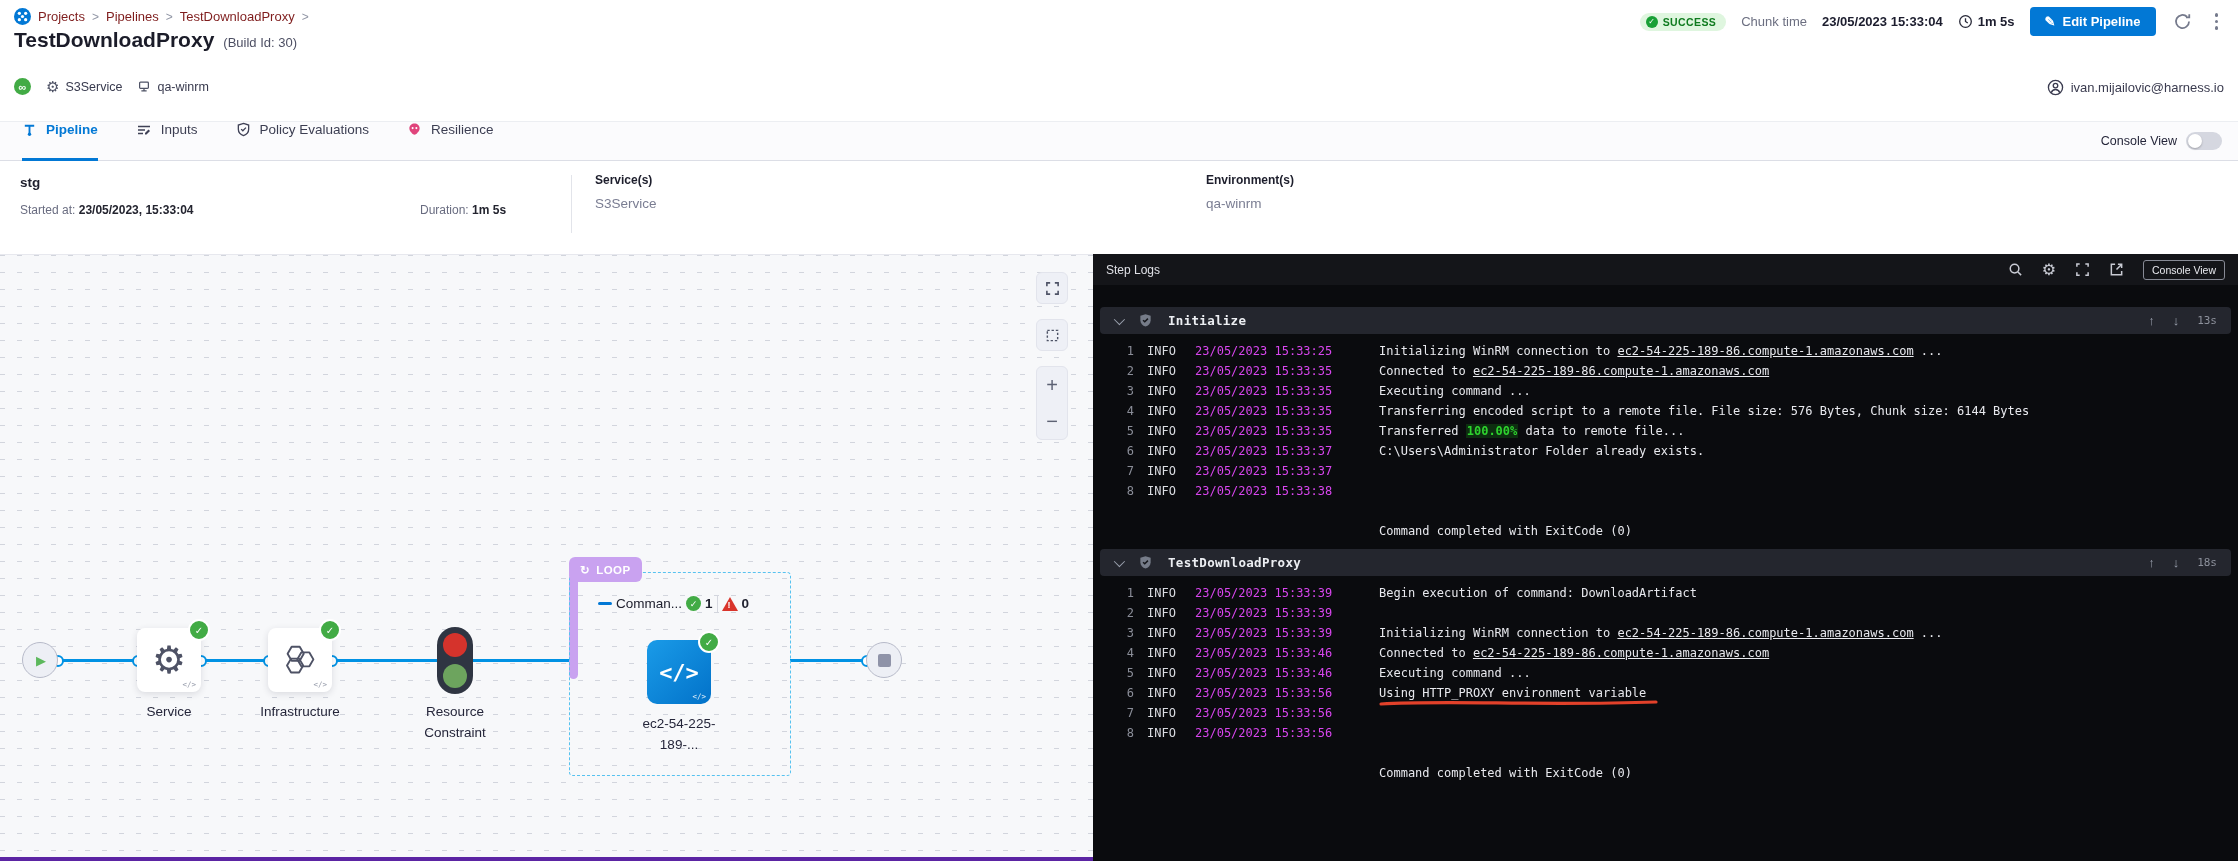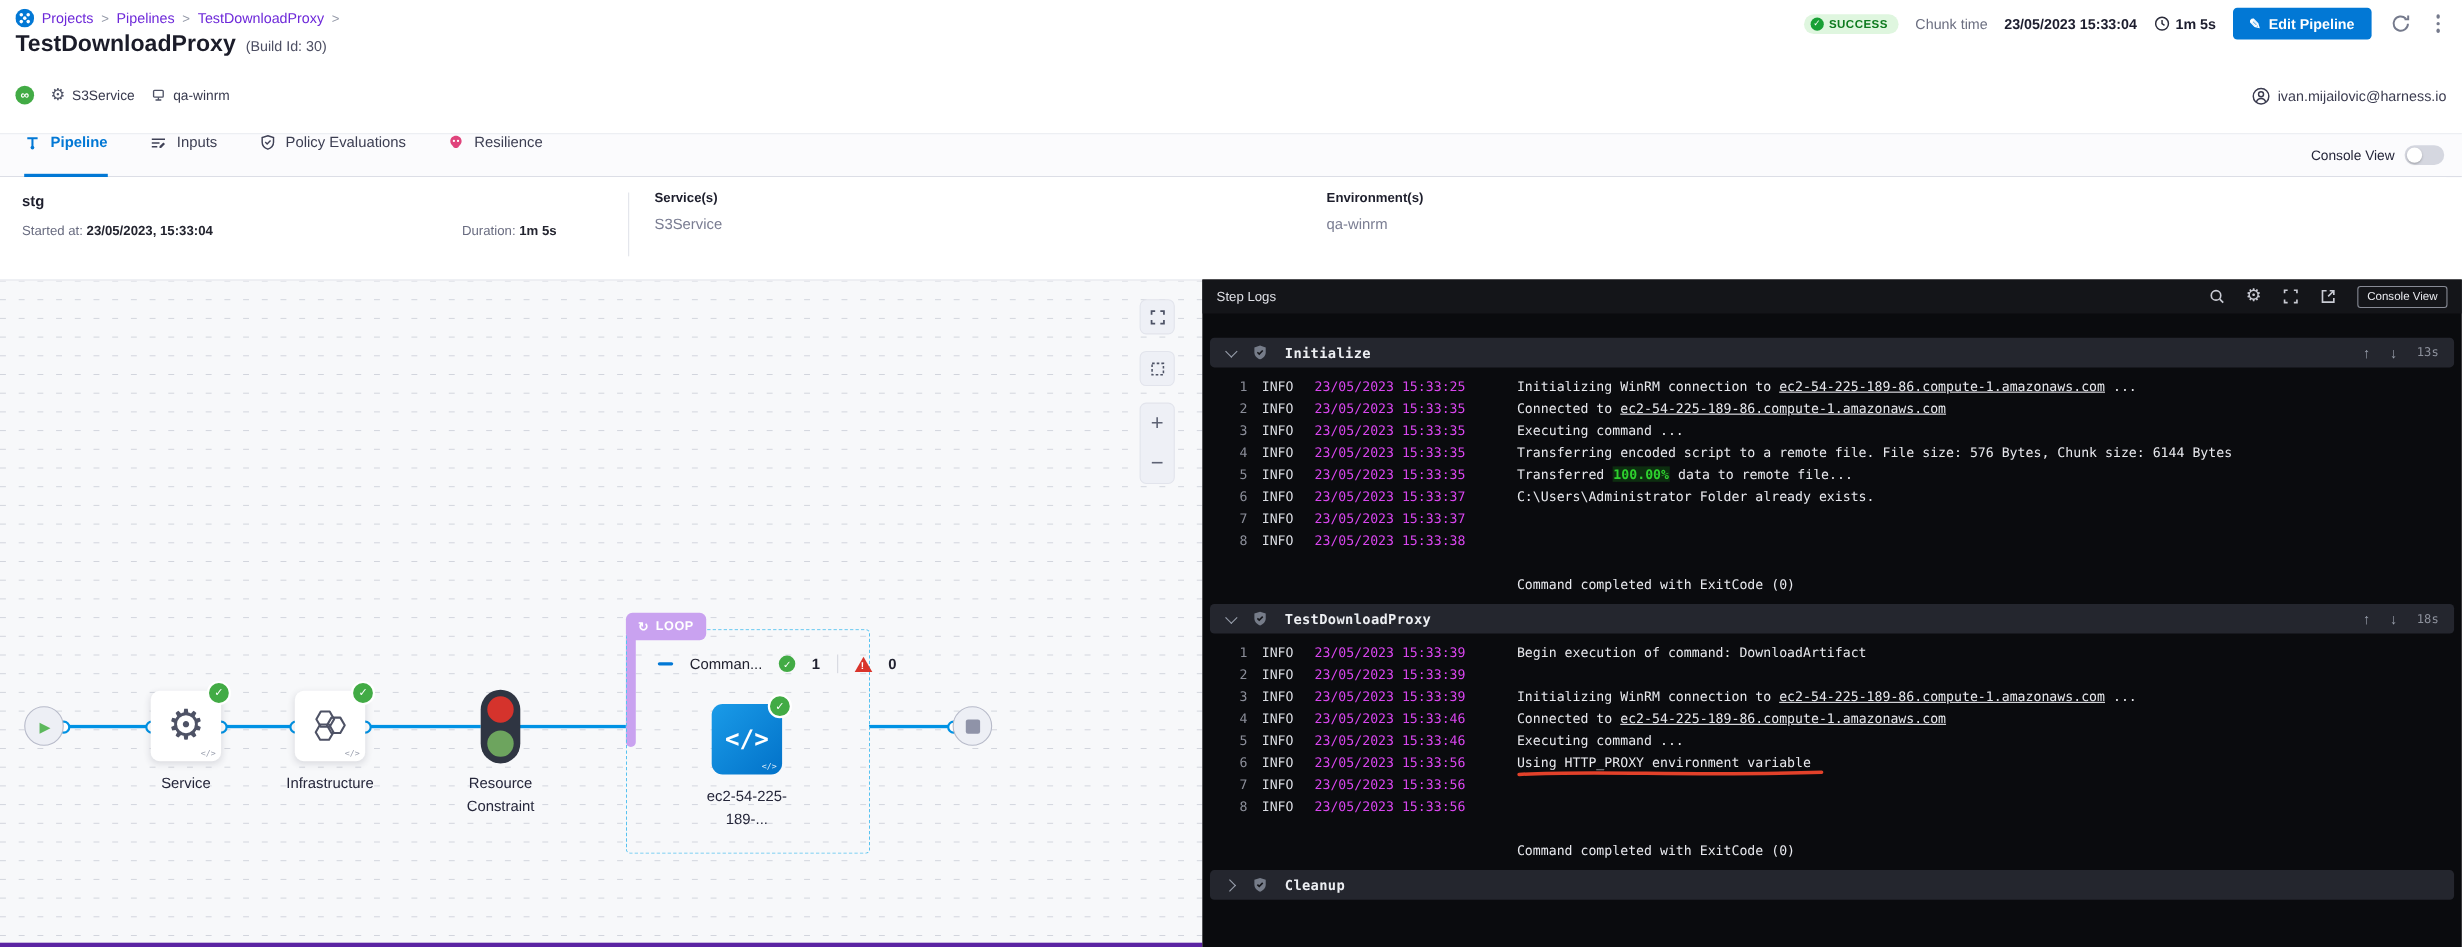--- a/index.html
+++ b/index.html
@@ -2,21 +2,21 @@
 <html><head>
 <meta charset="utf-8">
 <style>
   html,body{margin:0;padding:0}
   body{width:2238px;height:861px;position:relative;font-family:"Liberation Sans",sans-serif;background:#fff;overflow:hidden}
   svg{display:block}
 
   
   .topbar{position:absolute;top:0;left:0;right:0;height:121px;background:#fff}
   .breadcrumb{position:absolute;left:14px;top:8px;display:flex;align-items:center;gap:7px;font-size:13px}
-  .breadcrumb a{color:#6d28d9;text-decoration:none;cursor:pointer}
+  .breadcrumb a{color:#7f1d1d;text-decoration:none;cursor:pointer}
   .crumb-sep{color:#9297a6;font-size:12px}
   .title-row{position:absolute;left:14px;top:28px;display:flex;align-items:baseline;gap:9px}
   .page-title{font-size:21px;font-weight:bold;color:#1b1c29}
   .build-id{font-size:13px;color:#4d4f63}
   .tags-row{position:absolute;left:14px;top:78px;display:flex;align-items:center;gap:15px;font-size:12.5px;color:#383a4e}
   .tag-item{display:flex;align-items:center;gap:6px}
   .green-circle{width:17px;height:17px;border-radius:50%;background:#42ab45;color:#fff;display:flex;align-items:center;justify-content:center;font-size:11px;font-weight:bold}
   .gear-glyph{font-size:15px;color:#4e5265;line-height:1}
   .hdr-right{position:absolute;right:14px;top:7px;display:flex;align-items:center;gap:15px}
   .status-badge{display:flex;align-items:center;gap:5px;background:#dff6df;border-radius:10px;padding:3px 10px 3px 6px}
@@ -66,21 +66,21 @@
   .node-square{position:absolute;top:373px;width:64px;height:64px;background:#fff;border-radius:8px;box-shadow:0 2px 7px rgba(40,41,61,.14);display:flex;align-items:center;justify-content:center;cursor:pointer}
   .badge-check{position:absolute;top:-9px;right:-9px;width:18px;height:18px;border-radius:50%;background:#42ab45;border:2.5px solid #fff;color:#fff;font-size:10px;display:flex;align-items:center;justify-content:center;box-sizing:content-box}
   .mini-code{position:absolute;right:5px;bottom:3px;font-size:7.5px;color:#9ba0ae;font-family:"DejaVu Sans Mono",monospace}
   .node-label{position:absolute;top:447px;font-size:13.5px;color:#25263a;text-align:center;line-height:1.55}
   .tlight{position:absolute;left:437px;top:372px;width:36px;height:67px;background:#2f3542;border-radius:18px;cursor:pointer}
   .tlight .red{position:absolute;left:6px;top:6px;width:24px;height:24px;border-radius:50%;background:#d5332c}
   .tlight .grn{position:absolute;left:6px;bottom:6px;width:24px;height:24px;border-radius:50%;background:#6da45e}
   .loop-badge{position:absolute;left:569px;top:302px;height:25px;padding:0 11px;background:#c9a2f0;border-radius:6px;color:#fff;font-weight:bold;font-size:11.5px;display:flex;align-items:center;gap:6px;letter-spacing:.5px}
   .loop-bar{position:absolute;left:569px;top:322px;width:9px;height:102px;background:#c9a2f0;border-radius:0 0 5px 5px}
   .loop-box{position:absolute;left:569px;top:317px;width:222px;height:204px;border:1.5px dashed #56c2f0;border-radius:4px;box-sizing:border-box}
-  .cmd-header{position:absolute;left:598px;top:340px;display:flex;align-items:center;gap:15px}
+  .cmd-header{position:absolute;left:598px;top:340px;display:flex;align-items:center;gap:4px}
   .minus-ic{width:14px;height:3px;background:#0278d5;border-radius:2px}
   .cmd-label{font-size:13.5px;color:#20212f}
   .cmd-count{font-size:13.5px;color:#20212f;font-weight:bold}
   .small-check{width:15px;height:15px;border-radius:50%;background:#42ab45;color:#fff;font-size:9px;display:flex;align-items:center;justify-content:center}
   .cmd-div{width:1px;height:17px;background:#d5d7df}
   .warn-tri{position:relative;width:0;height:0;border-left:8px solid transparent;border-right:8px solid transparent;border-bottom:14px solid #d9342b}
   .warn-tri::after{content:"!";position:absolute;left:-2px;top:3px;color:#fff;font-size:9px;font-weight:bold}
   .cmd-square{position:absolute;left:647px;top:385px;width:64px;height:64px;border-radius:10px;background:linear-gradient(135deg,#1a9be8,#0272c9);display:flex;align-items:center;justify-content:center;cursor:pointer}
   .cmd-square .code{color:#fff;font-size:22px;font-weight:bold;font-family:"DejaVu Sans Mono",monospace}
   .cmd-square .mini-code{color:rgba(255,255,255,.85)}
@@ -531,26 +531,14 @@
           </div>
           <div class="row"></div>
           <div class="row">
             <span class="ln"></span>
             <span class="lv"></span>
             <span class="ts"></span>
             <span class="msg">Command completed with ExitCode (0)</span>
           </div>
         </div>
       </div>
-      <div class="log-section">
-        <div class="sec-header">
-          <span class="chev right"></span>
-          <span class="shield">
-            <svg width="15" height="15" viewBox="0 0 16 16">
-              <path d="M8 1.2 13.5 3v4.6c0 3.6-2.4 5.8-5.5 6.9C4.9 13.4 2.5 11.2 2.5 7.6V3Z" fill="#767c89"></path>
-              <path d="M5.4 7.7 7.2 9.4 10.6 6" stroke="#16171c" stroke-width="1.6" fill="none"></path>
-            </svg>
-          </span>
-          <span class="sec-name">Cleanup</span>
-        </div>
-      </div>
     </div>
 </div>
 
 </body></html>

